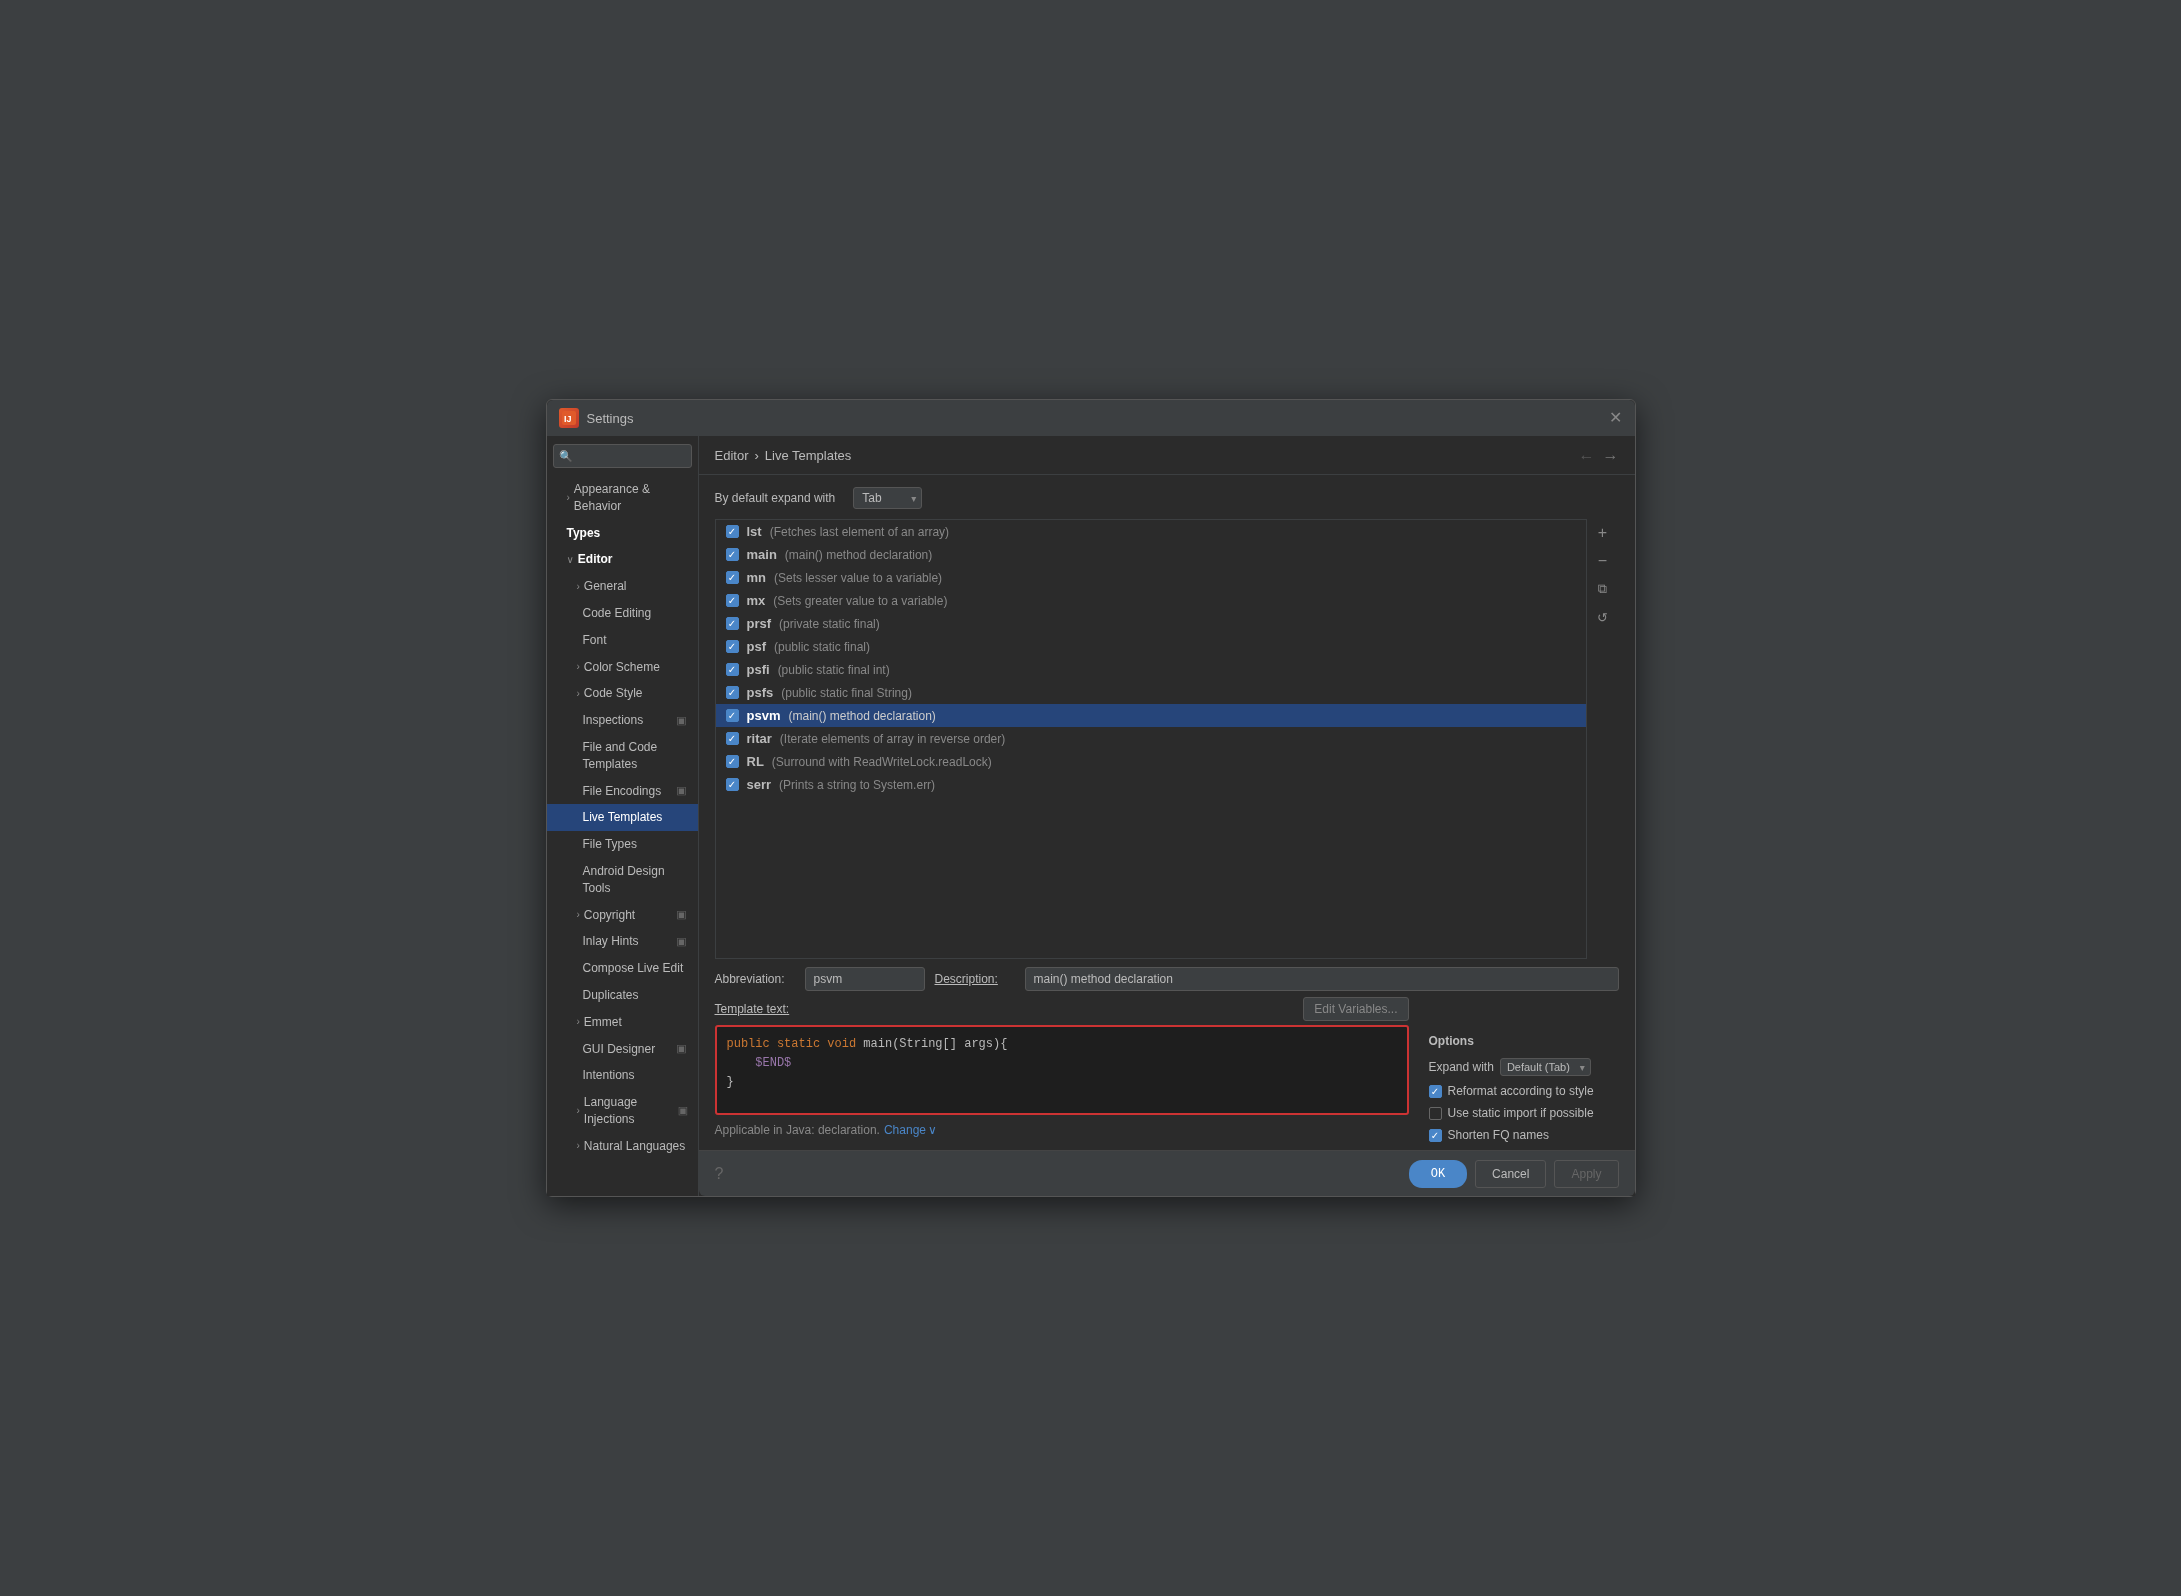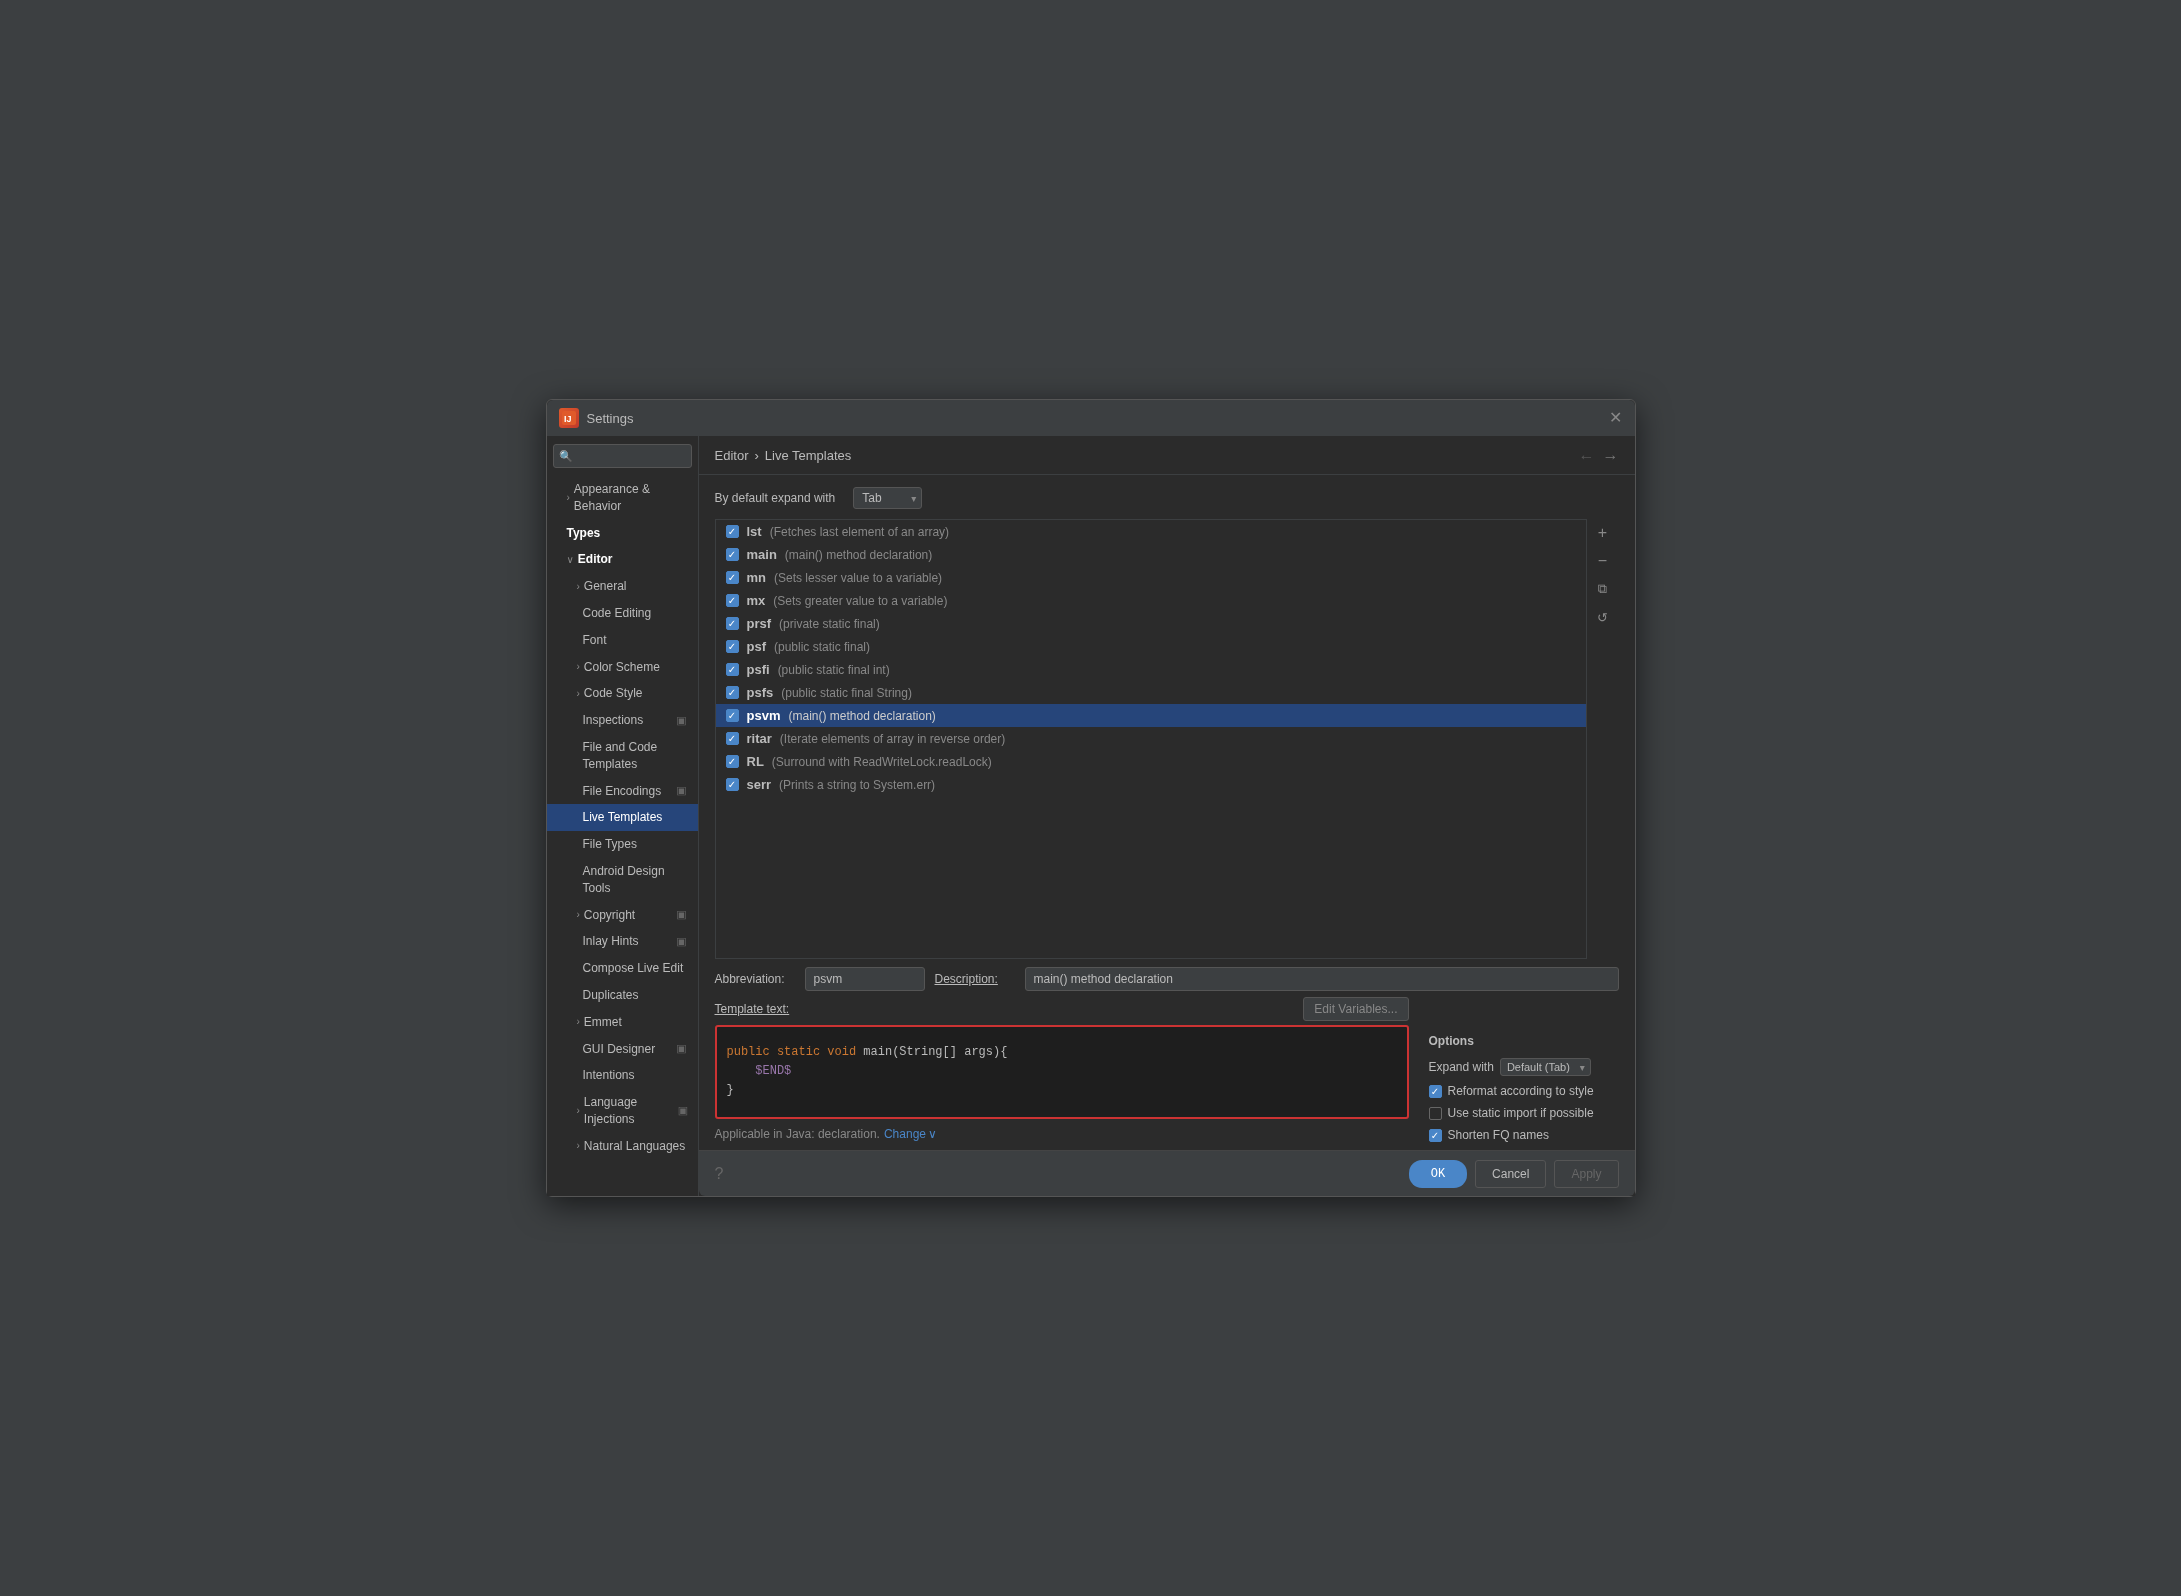--- a/index.html
+++ b/index.html
@@ -278,21 +278,21 @@
     }
     .abbr-input { width: 120px; }
     .desc-input { flex: 1; }
     .template-code-wrapper {
       flex: 1;
       background: #1e1e1e;
       border: 2px solid #cc3333;
       border-radius: 3px;
       font-family: 'Consolas', 'Courier New', monospace;
       font-size: 12px;
-      padding: 16px 10px;
+      padding: 8px 10px;
       min-height: 90px;
       color: #bbbbbb;
       overflow: auto;
     }
     .code-line { line-height: 1.6; }
     .kw { color: #cc7832; }
     .var { color: #9876aa; }
     .options-panel {
       width: 200px;
       flex-shrink: 0;

